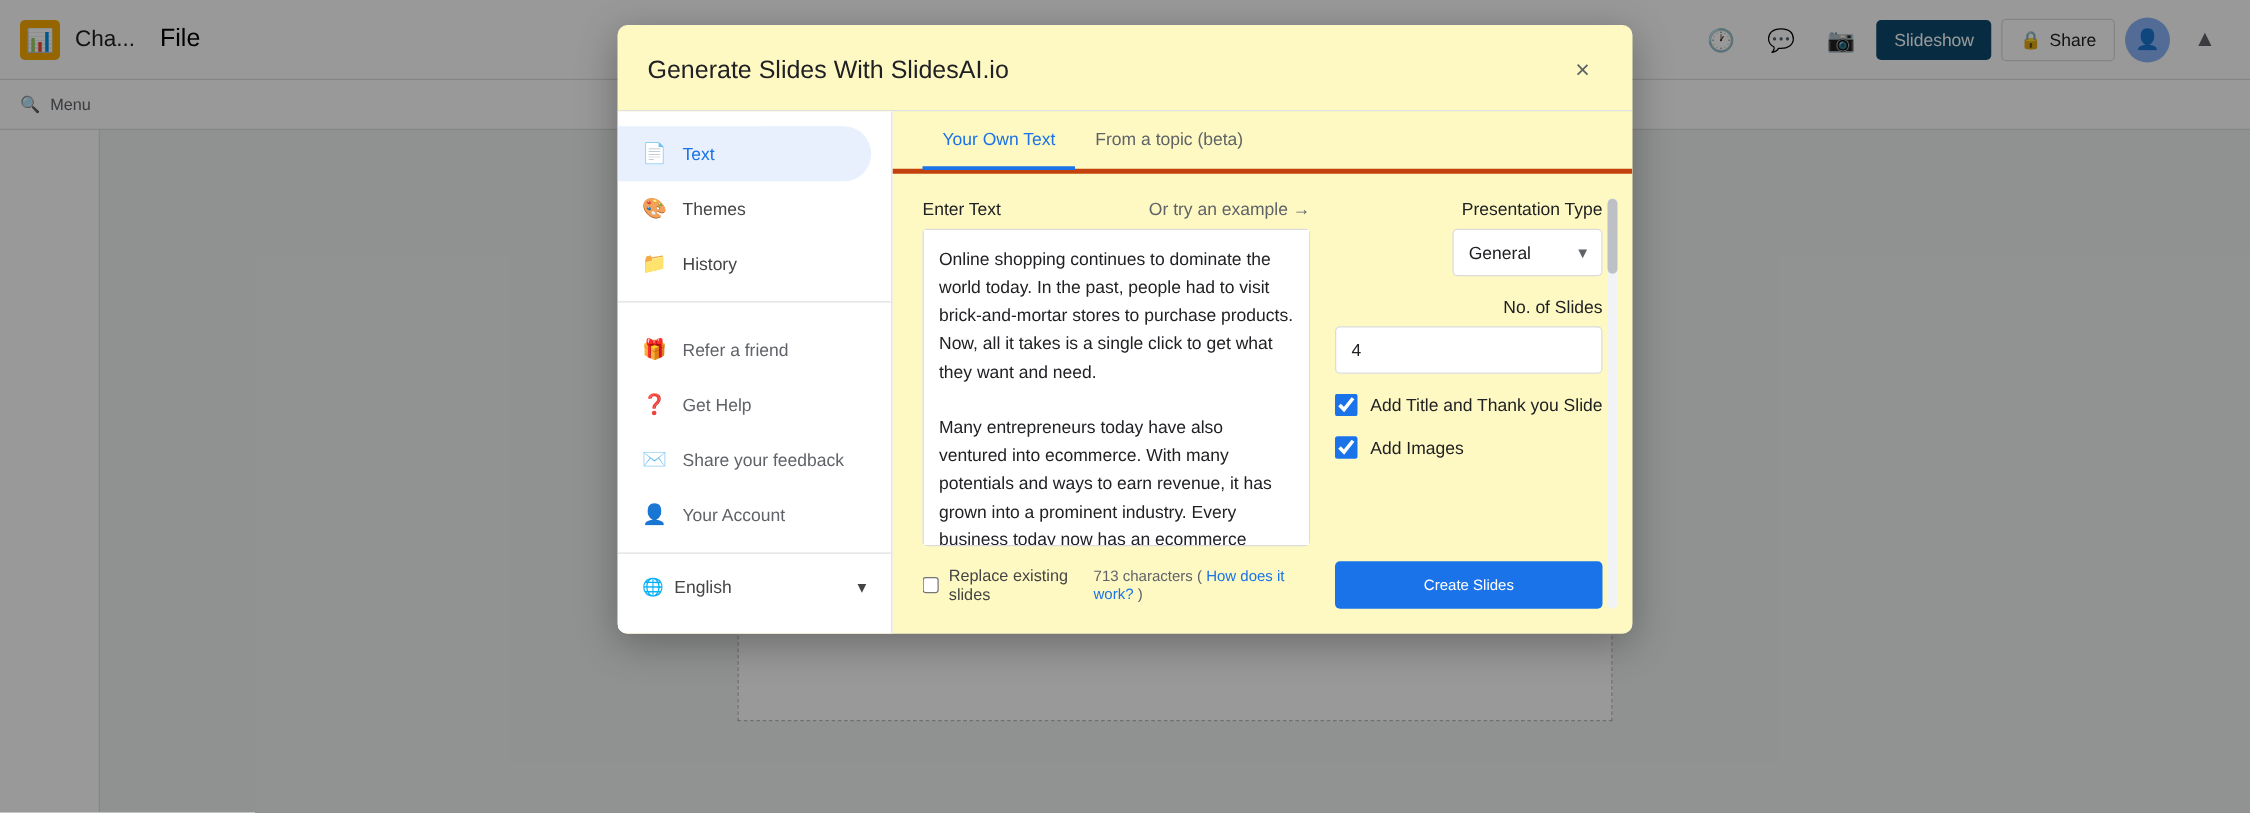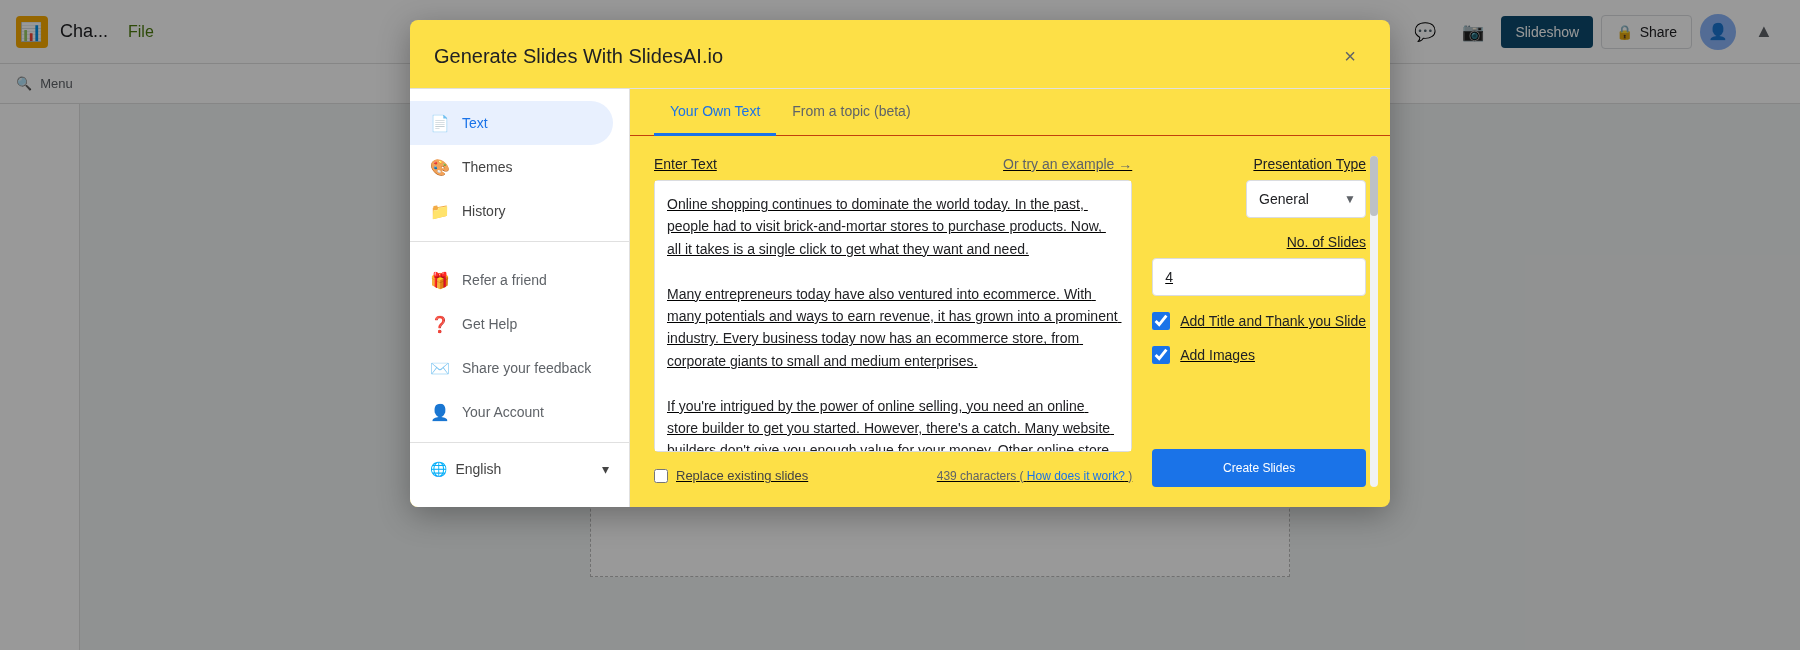--- a/index.html
+++ b/index.html
@@ -40,22 +40,22 @@
       font-size: 18px;
     }
 
     .app-title {
       font-size: 18px;
       color: #202124;
       font-weight: 400;
     }
 
     .app-menu {
-      font-size: 16px;
-      color: #4d7c0f;
+      font-size: 20px;
+      color: #000000;
       margin-left: 8px;
     }
 
     .header-right {
       margin-left: auto;
       display: flex;
       align-items: center;
       gap: 8px;
     }
 
@@ -152,23 +152,23 @@
       inset: 0;
       background: rgba(0,0,0,0.4);
       display: flex;
       align-items: flex-start;
       justify-content: center;
       padding-top: 20px;
       z-index: 100;
     }
 
     .modal {
-      background: #fde047;
+      background: #fef9c3;
       border-radius: 8px;
-      width: 980px;
+      width: 812px;
       max-height: 600px;
       box-shadow: 0 8px 32px rgba(0,0,0,0.3);
       display: flex;
       flex-direction: column;
       overflow: hidden;
     }
 
     .modal-header {
       display: flex;
       align-items: center;
@@ -269,21 +269,21 @@
     .modal-content {
       flex: 1;
       display: flex;
       flex-direction: column;
       overflow: hidden;
     }
 
     
     .tabs {
       display: flex;
-      border-bottom: 1px solid #c2410c;
+      border-bottom: 4px solid #c2410c;
       padding: 0 24px;
     }
 
     .tab {
       padding: 14px 16px;
       font-size: 14px;
       color: #5f6368;
       cursor: pointer;
       border-bottom: 3px solid transparent;
       margin-bottom: -1px;
@@ -295,21 +295,20 @@
       font-weight: 500;
     }
 
     
     .content-area {
       display: flex;
       flex: 1;
       overflow: hidden;
       padding: 20px 24px;
       gap: 20px;
-      text-decoration: underline;
     }
 
     
     .text-input-side {
       flex: 1;
       display: flex;
       flex-direction: column;
       gap: 8px;
     }
 
@@ -607,21 +606,21 @@
 
 If you're intrigued by the power of online selling, you need an online store builder to get you started. However, there's a catch. Many website builders don't give you enough value for your money. Other online store builders require you to pay expensive</textarea>
             </div>
 
             <div style="display:flex; align-items:center; justify-content:space-between; margin-top:4px;">
               <div class="replace-checkbox">
                 <input type="checkbox" style="">
                 <span class="replace-label">Replace existing slides</span>
               </div>
               <div class="char-count">
-                <span>439 characters</span>
+                <span>713 characters</span>
                 <span> (</span>
                 <a href="#">How does it work?</a>
                 <span>)</span>
               </div>
             </div>
           </div>
 
           <div class="modal-right-panel">
 
             <div class="scrollbar-container">

